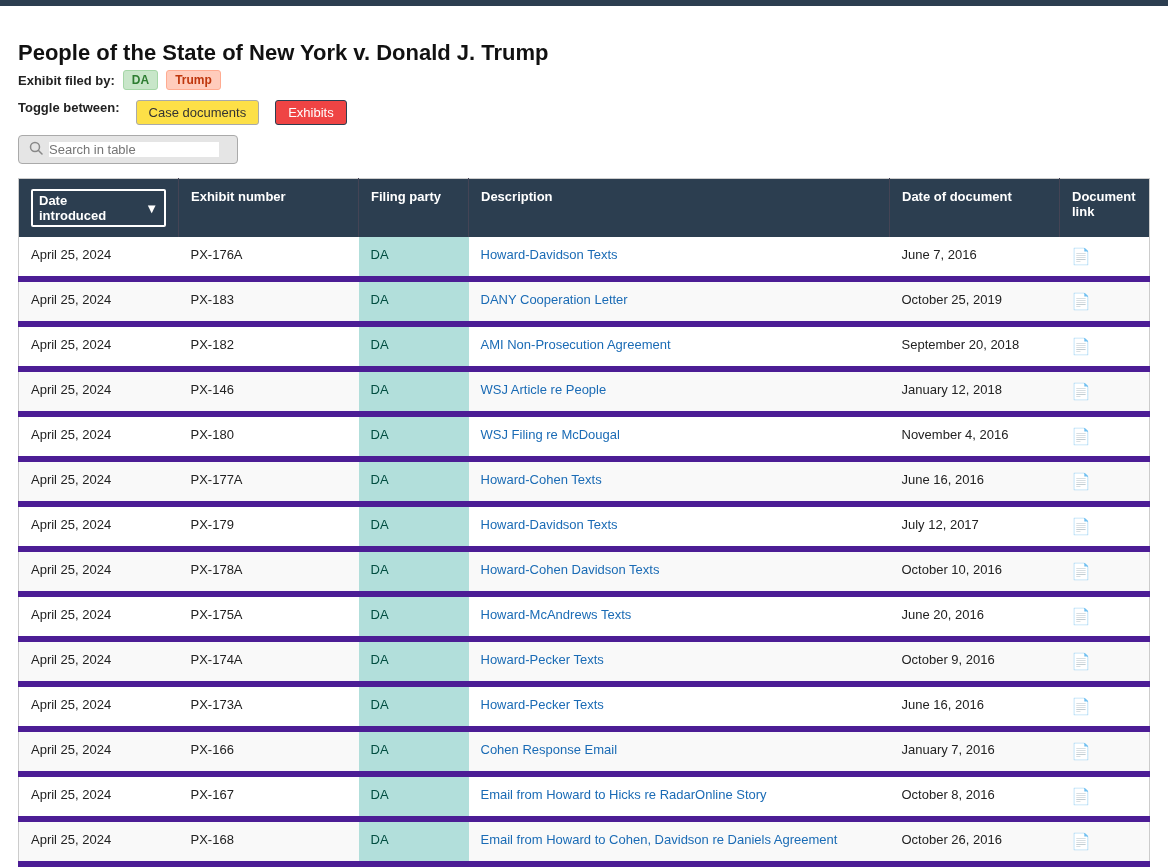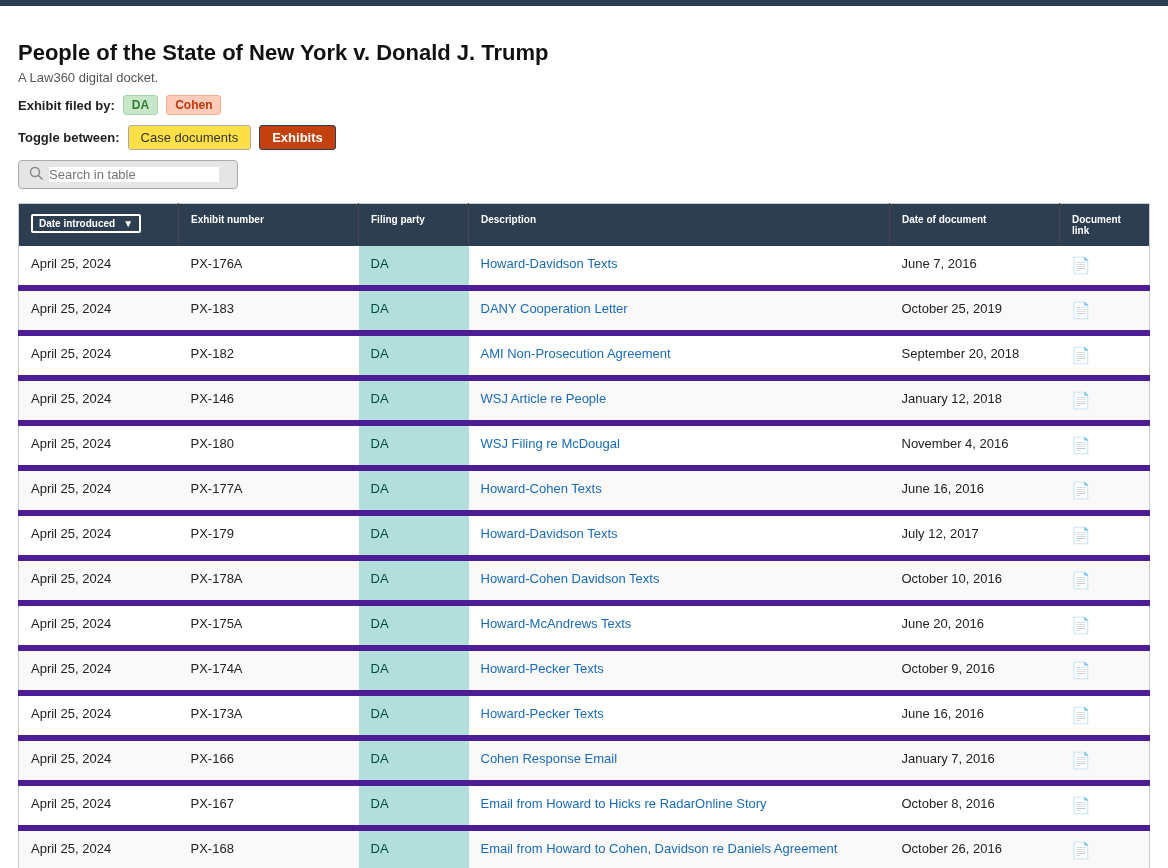--- a/index.html
+++ b/index.html
@@ -51,40 +51,39 @@
       color: #2e7d32;
       border: 1px solid #a5d6a7;
     }
     .badge-trump {
       background: #ffccbc;
       color: #bf360c;
       border: 1px solid #ffab91;
     }
     .toggle-row {
       display: flex;
-      align-items: center;
-      gap: 8px;
+      align-items: flex-start;
+      gap: 16px;
       margin-bottom: 10px;
       font-size: 13px;
       font-weight: bold;
     }
     .toggle-btn {
       padding: 4px 12px;
       border-radius: 3px;
       font-size: 13px;
       cursor: pointer;
       border: 1px solid #aaa;
       background: #fde047;
       color: #333;
     }
     .toggle-btn.active {
-      background: #c2410c;
+      background: #ef4444;
       color: #fff;
       border-color: #2c3e50;
-      font-weight: bold;
     }
     .search-wrapper {
       margin-bottom: 14px;
     }
     .search-input {
       display: flex;
       align-items: center;
       border: 1px solid #aaa;
       border-radius: 4px;
       padding: 5px 10px;
@@ -108,21 +107,21 @@
       border-collapse: collapse;
       border: 1px solid #ccc;
     }
     thead tr {
       background: #2c3e50;
       color: #fff;
     }
     thead th {
       padding: 10px 12px;
       text-align: left;
-      font-size: 10px;
+      font-size: 13px;
       font-weight: bold;
       border-right: 1px solid #445;
       vertical-align: top;
     }
     thead th:last-child { border-right: none; }
     .th-date-intro {
       position: relative;
     }
     .th-date-intro .sort-btn {
       display: inline-block;
@@ -174,26 +173,25 @@
       gap: 4px;
     }
   </style>
 </head>
 <body>
 
 <div class="top-bar"></div>
 <div class="container">
 
   <h1 class="page-title">People of the State of New York v. Donald J. Trump</h1>
-  <div class="subtitle">A Law360 digital docket.</div>
 
   <div class="filed-by-row">
     <span>Exhibit filed by:</span>
     <span class="badge badge-da">DA</span>
-    <span class="badge badge-trump">Cohen</span>
+    <span class="badge badge-trump">Trump</span>
   </div>
 
   <div class="toggle-row">
     <span>Toggle between:</span>
     <button class="toggle-btn">Case documents</button>
     <button class="toggle-btn active">Exhibits</button>
   </div>
 
   <div class="search-wrapper">
     <div class="search-input">

